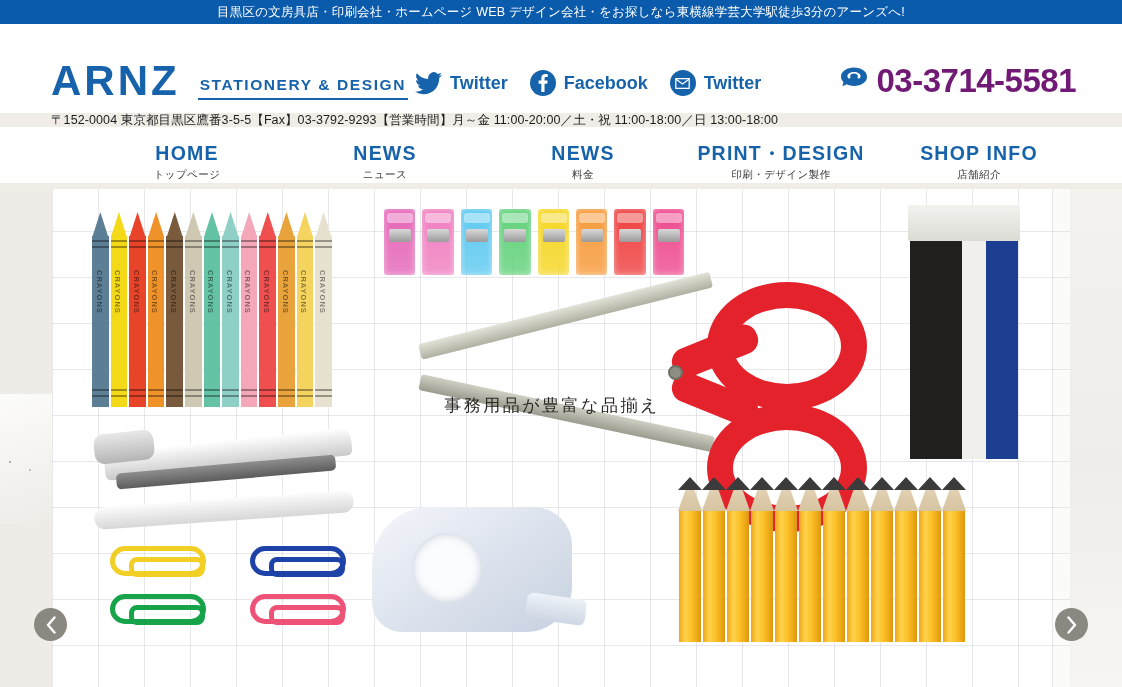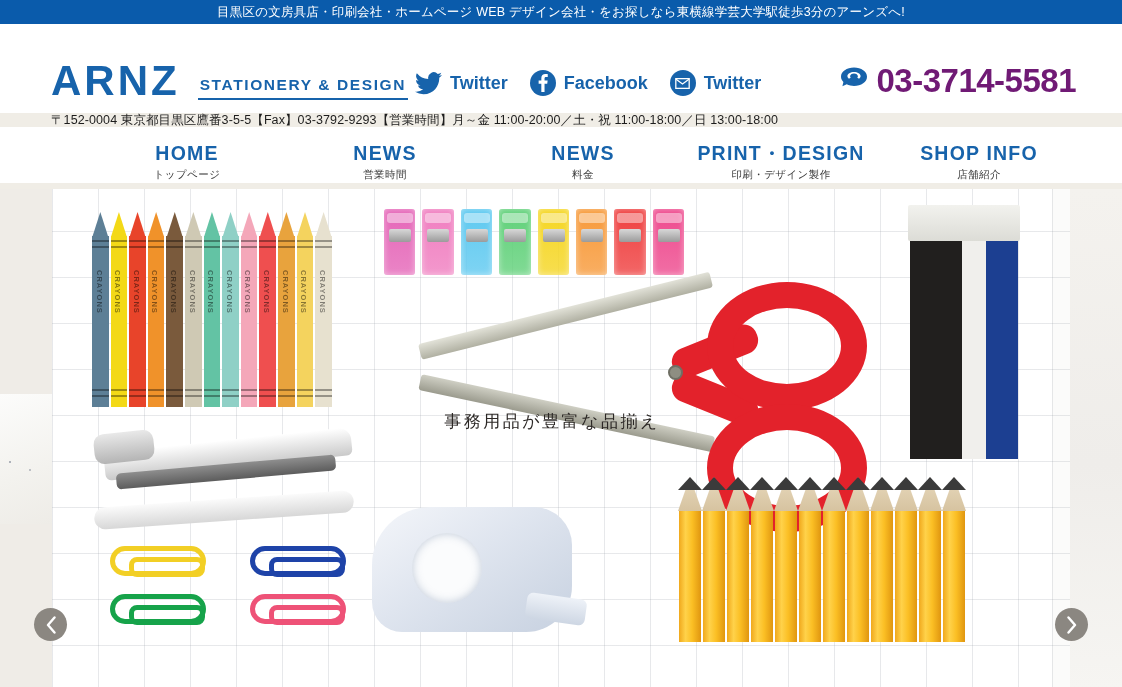--- a/index.html
+++ b/index.html
@@ -164,21 +164,21 @@
   .hero-caption {
     position: absolute; left: 0; right: 0; top: 205px;
     text-align: center;
     pointer-events: none;
   }
   .hero-title {
     font-size: 47px; font-weight: 700; color: #231f1c;
     letter-spacing: 4px; line-height: 1;
   }
   .hero-sub {
-    margin-top: 16px;
+    margin-top: 0;
     font-size: 17px; color: #2b2725; letter-spacing: 2.5px;
   }
 
   .arrow {
     position: absolute; top: 419px;
     width: 33px; height: 33px; border-radius: 50%;
     background: #8b8781;
     display: flex; align-items: center; justify-content: center;
     cursor: pointer; z-index: 8;
   }
@@ -391,21 +391,21 @@
 
   <div class="strip strip-top"></div>
 
   <div class="nav">
     <div class="nav-item">
       <span class="nav-title">HOME</span>
       <span class="nav-sub">トップページ</span>
     </div>
     <div class="nav-item">
       <span class="nav-title">NEWS</span>
-      <span class="nav-sub">営業時間</span>
+      <span class="nav-sub">ニュース</span>
     </div>
     <div class="nav-item">
       <span class="nav-title">NEWS</span>
       <span class="nav-sub">料金</span>
     </div>
     <div class="nav-item">
       <span class="nav-title">PRINT・DESIGN</span>
       <span class="nav-sub">印刷・デザイン製作</span>
     </div>
     <div class="nav-item">

